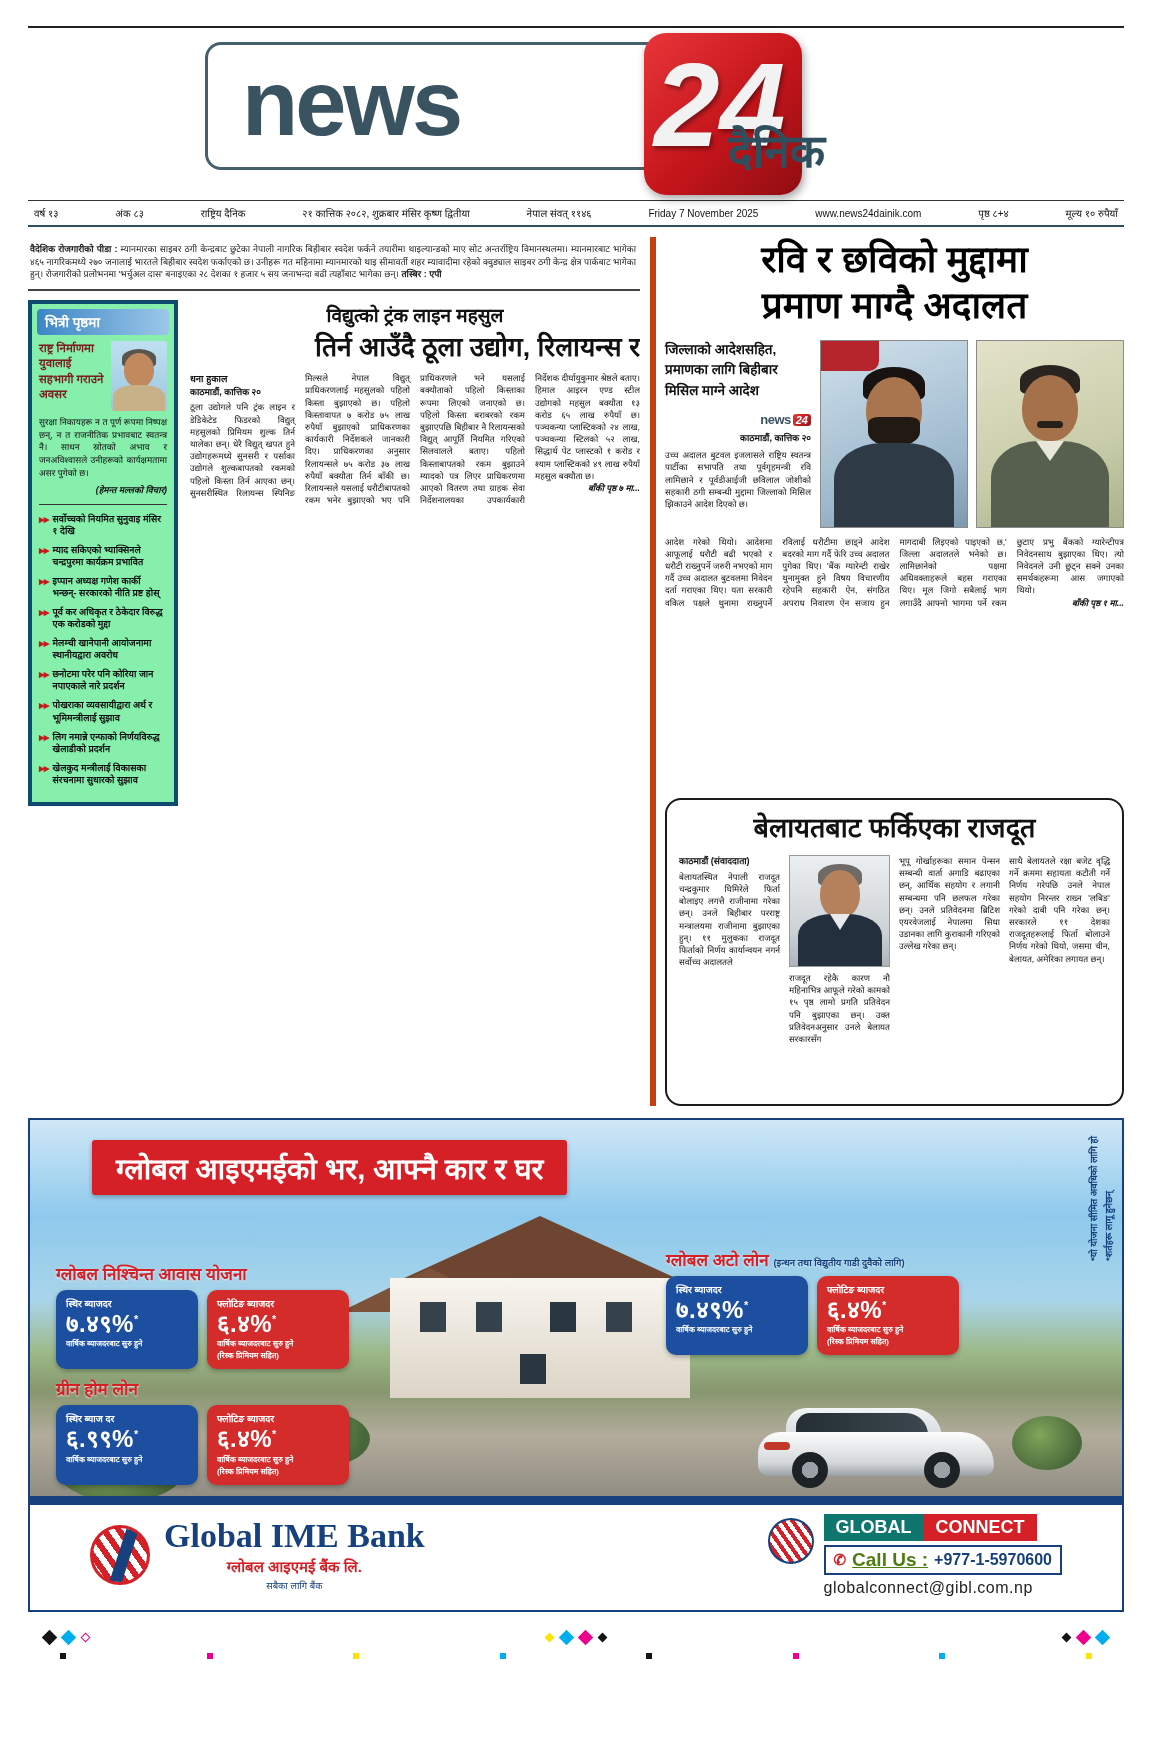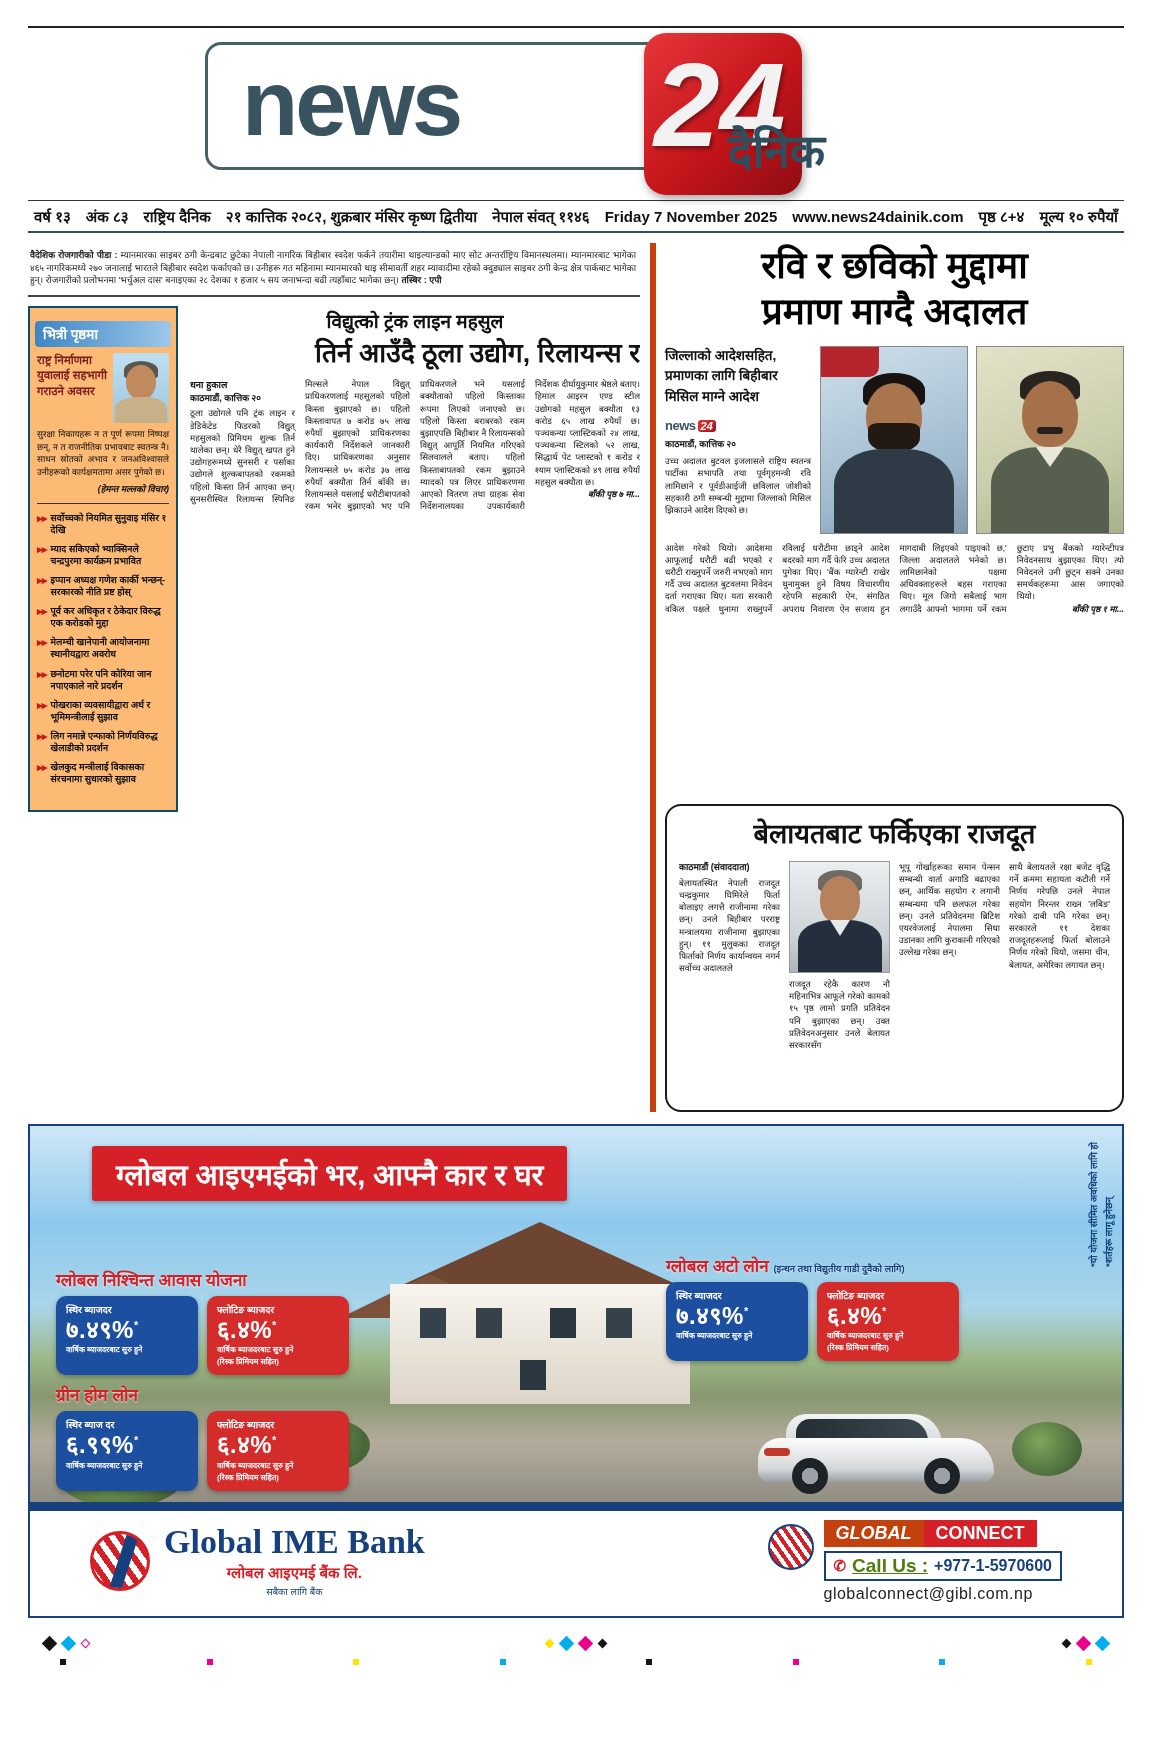--- a/index.html
+++ b/index.html
@@ -17,21 +17,21 @@
   .logo-24 { position:absolute; right:-130px; top:-12px; width:158px; height:162px; border-radius:22px;
              background:linear-gradient(135deg,#e8363a 0%, #c4151b 55%, #8f0d12 100%);
              box-shadow:2px 4px 8px rgba(0,0,0,.35); }
   .logo-24 span { position:absolute; left:10px; top:4px; font-size:118px; font-weight:bold; font-style:italic;
                   color:#f2f2f2; text-shadow:2px 3px 4px rgba(0,0,0,.4); }
   .logo-edition { position:absolute; left:728px; top:90px; font-size:46px; font-weight:bold; color:#2f4f5e; }
 
   
   .dateline { margin:0 28px; display:flex; align-items:center; justify-content:space-between;
               border-top:1.5px solid #333; border-bottom:2px solid #2f4f5e; padding:5px 6px; }
-  .dateline span { font-size:15px; font-weight:bold; color:#111; white-space:nowrap; }
+  .dateline span { font-size:10px; font-weight:normal; color:#111; white-space:nowrap; }
 
   
   .content { display:flex; margin:10px 28px 0; gap:10px; }
   .left-flow { width:612px; }
   .right-flow { width:474px; border-left:6px solid #c2410c; padding-left:9px; }
 
   
   .scene { position:relative; width:540px; height:334px; overflow:hidden;
            background:linear-gradient(180deg,#e8edee 0%, #dde4e5 40%, #c2c9c6 55%, #aeb2ad 62%, #a2a5a0 100%); }
   .trees { position:absolute; left:0; right:0; top:170px; height:22px;
@@ -66,21 +66,21 @@
   .tarmac-mark { position:absolute; left:20px; bottom:12px; width:170px; height:5px; background:rgba(255,255,255,.7);
                  transform:rotate(-4deg); }
 
   .caption { margin:6px 2px 0; width:606px; font-size:9px; line-height:1.4; text-align:justify; color:#222; }
   .caption b { font-weight:bold; }
   .caption .credit { font-weight:bold; }
   .left-divider { border-top:2px solid #444; margin:8px 0 9px; }
 
   
   .lower-left { display:flex; gap:12px; height:506px; overflow:hidden; }
-  .sidebar { width:150px; background:#fdba74; border:2px solid #0c4a6e; padding:13px 0 6px; }
+  .sidebar { width:150px; background:#86efac; border:4px solid #0c4a6e; padding:5px 0 6px; }
   .sidebar-header { margin:0 5px 6px; padding:4px 8px; border-radius:4px; color:#fff; font-weight:bold; font-size:13.5px;
                     background:linear-gradient(90deg,#3c86c6,#9cc7e8); }
   .feature { padding:0 7px; }
   .feature-head { display:flex; gap:5px; }
   .feature-title { font-size:11.5px; font-weight:bold; color:#7a1f1f; line-height:1.35; }
   .feature-photo { flex:0 0 56px; height:70px; position:relative; overflow:hidden; border-radius:3px;
                    background:linear-gradient(180deg,#bfe0f2,#9cc6de); }
   .feature-text { font-size:8.8px; line-height:1.45; text-align:justify; margin-top:5px; }
   .feature-credit { font-size:8.8px; font-style:italic; text-align:right; margin-top:4px; font-weight:bold; }
   .sidebar-rule { border-top:1.5px solid #333; margin:8px 7px; }
@@ -100,21 +100,21 @@
   .power-headline { text-align:right; font-size:26.5px; font-weight:bold; line-height:1.3; margin-top:2px; }
   .power-body { margin-top:8px; column-count:4; column-gap:10px; font-size:8.6px; line-height:1.42;
                 text-align:justify; height:392px; overflow:hidden; }
   .byline { font-weight:bold; font-size:9.5px; }
   .dateline-sm { font-weight:bold; font-size:9px; margin-bottom:3px; }
   .continued { display:block; text-align:right; font-weight:bold; font-style:italic; font-size:8.6px; }
 
   
   .court-headline { text-align:center; font-weight:bold; font-size:37px; line-height:1.25; color:#000; }
   .court-top { display:flex; gap:9px; margin-top:10px; }
-  .court-left { width:158px; display:flex; flex-direction:column; }
+  .court-left { width:158px; display:flex; flex-direction:column;align-items:flex-end; }
   .court-subhead { font-size:13.5px; font-weight:bold; line-height:1.55; }
   .mini-logo { display:flex; align-items:center; gap:2px; margin:10px 0 4px; }
   .mini-logo .mw { font-weight:bold; font-size:13px; color:#3a5360; letter-spacing:-.5px; }
   .mini-logo .m24 { background:linear-gradient(135deg,#e8363a,#9c1014); color:#fff; font-weight:bold; font-style:italic;
                     font-size:11px; padding:0 3px; border-radius:3px; }
   .court-intro { font-size:8.6px; line-height:1.42; text-align:justify; margin-top:2px; }
   .court-photos { display:flex; gap:8px; }
   .court-photos .portrait { width:148px; height:188px; border:1px solid #8a8a8a; }
   .p1 { background:linear-gradient(160deg,#cfe0ec 0%, #9db8cc 70%, #7e99ad 100%); }
   .p1::before { content:""; position:absolute; left:-12px; top:-10px; width:70px; height:40px; background:#b5252b;
@@ -181,21 +181,21 @@
   .bank-logo::after { content:""; position:absolute; left:24px; top:-4px; width:12px; height:70px; background:#16407e;
                       transform:rotate(18deg); }
   .bank-name { font-family:Liberation Serif, serif; font-weight:bold; font-size:34px; color:#16407e; line-height:1.05; }
   .bank-name-np { color:#d42026; font-weight:bold; font-size:15px; text-align:center; margin-top:2px; }
   .bank-tagline { color:#16407e; font-size:9.5px; text-align:center; margin-top:3px; }
   .connect { display:flex; align-items:flex-start; gap:10px; }
   .connect-logo { width:46px; height:46px; border-radius:50%; border:2px solid #16407e; margin-top:4px; overflow:hidden;
                   background:repeating-linear-gradient(55deg, #d42026 0 4px, #fff 4px 8px); }
   .connect-col { display:flex; flex-direction:column; gap:4px; }
   .connect-badge { display:flex; font-weight:bold; font-size:18px; }
-  .connect-badge .cg { background:#c2410c; color:#fff; padding:3px 12px;font-style:italic; }
+  .connect-badge .cg { background:#0f766e; color:#fff; padding:3px 12px; }
   .connect-badge .cc { background:#d42026; color:#fff; padding:3px 12px; }
   .call-box { border:2px solid #16407e; display:flex; align-items:center; gap:6px; padding:2px 8px; width:fit-content; }
   .call-box .phone-icon::before { content:"✆"; color:#d42026; font-size:15px; font-weight:bold; }
   .call-label { color:#4d7c0f; font-weight:bold; font-size:19px;text-decoration:underline; }
   .call-phone { color:#16407e; font-weight:bold; font-size:16px; }
   .connect-email { font-size:16px; color:#222; letter-spacing:.5px; }
 
   
   .marks-row { margin:20px 44px 0; display:flex; justify-content:space-between; align-items:center; }
   .mgroup { display:flex; gap:8px; align-items:center; }

